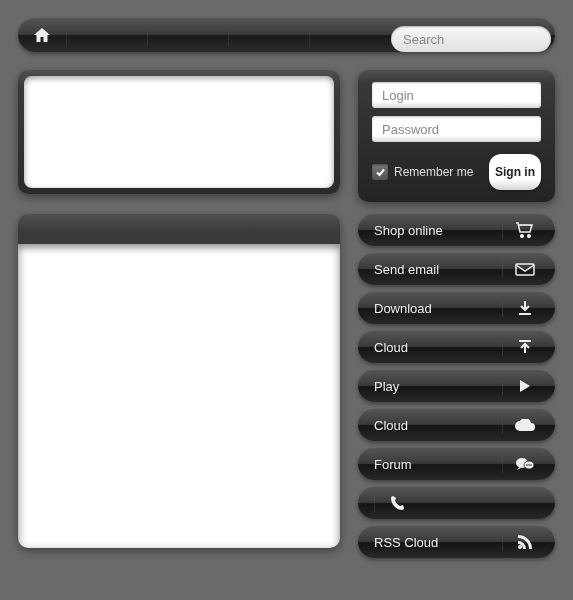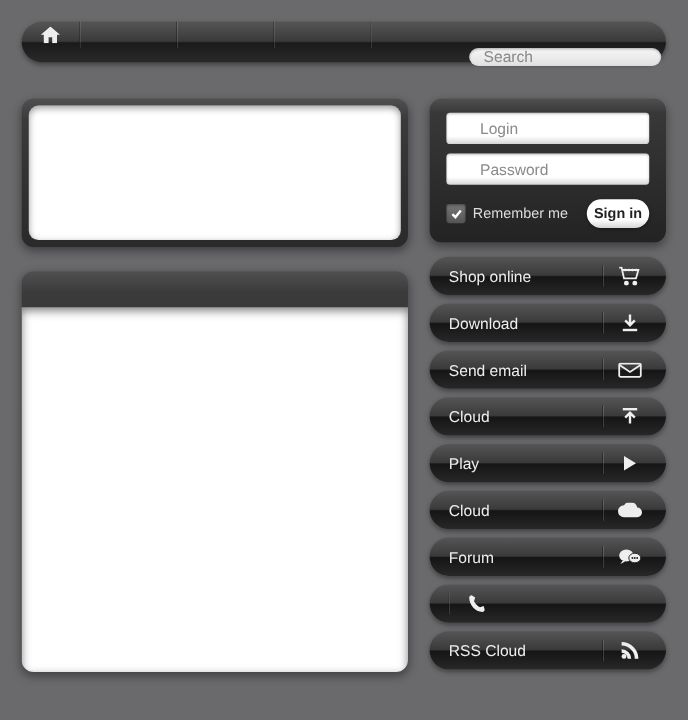--- a/index.html
+++ b/index.html
@@ -4,29 +4,28 @@
 <style>
   * { margin: 0; padding: 0; box-sizing: border-box; }
   body {
     background: #6a6a6d;
     font-family: 'Segoe UI', 'Myriad Pro', Arial, sans-serif;
     width: 573px;
     height: 600px;
     overflow: hidden;
   }
   .navbar {
-    margin: 18px 18px 12px 18px;
+    margin: 18px 18px 0 18px;
     height: 34px;
     background: linear-gradient(to bottom, #555 0%, #3a3a3a 48%, #1a1a1a 52%, #2a2a2a 100%);
     border-radius: 17px;
     display: flex;
-    align-items: flex-start;
+    align-items: flex-end;
     box-shadow: 0 2px 4px rgba(0,0,0,0.4);
     position: relative;
-    flex-direction: column;
   }
   .nav-left { display: flex; align-items: center; height: 100%; }
   .home-btn {
     width: 48px;
     height: 100%;
     display: flex;
     align-items: center;
     justify-content: center;
     cursor: pointer;
   }
@@ -92,21 +91,21 @@
     border-radius: 10px;
     padding: 12px 14px 12px 14px;
     box-shadow: 0 3px 8px rgba(0,0,0,0.4);
   }
   .text-field {
     width: 100%;
     height: 26px;
     border: none;
     border-radius: 3px;
     background: linear-gradient(to bottom, #fff 0%, #fff 75%, #d8d8d8 100%);
-    padding: 0 28px;
+    padding: 0 10px;
     font-size: 13px;
     color: #7a7a7a;
     font-family: inherit;
     outline: none;
     margin-bottom: 8px;
     box-shadow: inset 0 1px 2px rgba(0,0,0,0.25);
   }
   .text-field::placeholder { color: #8a8a8a; }
   .login-row {
     display: flex;
@@ -129,21 +128,21 @@
     border-radius: 2px;
     display: flex;
     align-items: center;
     justify-content: center;
     box-shadow: inset 0 1px 2px rgba(0,0,0,0.4);
   }
   .signin-btn {
     background: linear-gradient(to bottom, #fff 0%, #fff 70%, #d5d5d5 100%);
     border: none;
     border-radius: 12px;
-    height: 24px;
+    height: 36px;
     padding: 0 6px;
     font-weight: bold;
     font-size: 12px;
     color: #222;
     cursor: pointer;
     font-family: inherit;
     box-shadow: 0 1px 3px rgba(0,0,0,0.4);
   }
 
   .action-list { display: flex; flex-direction: column; gap: 7px; }
@@ -234,36 +233,36 @@
           <span class="action-icon">
             <svg width="20" height="16" viewBox="0 0 20 16" fill="none" stroke="#eee" stroke-width="1.5">
               <path d="M1 1h2l2 9h10l2-7H4"></path>
               <circle cx="7" cy="14" r="1.3" fill="#eee"></circle>
               <circle cx="14" cy="14" r="1.3" fill="#eee"></circle>
               <path d="M6 4v-2M9 4v-2M12 4v-2M15 4v-2" stroke-width="1"></path>
             </svg>
           </span>
         </div>
         <div class="action-btn">
+          <span class="action-label">Send email</span>
+          <span class="action-div"></span>
+          <span class="action-icon">
+            <svg width="20" height="13" viewBox="0 0 20 13" fill="#eee">
+              <rect x="1" y="1" width="18" height="11" rx="1" fill="none" stroke="#eee" stroke-width="1.5"></rect>
+              <path d="M1 2l9 6 9-6" fill="none" stroke="#eee" stroke-width="1.5"></path>
+            </svg>
+          </span>
+        </div>
+        <div class="action-btn">
           <span class="action-label">Download</span>
           <span class="action-div"></span>
           <span class="action-icon">
             <svg width="16" height="16" viewBox="0 0 16 16" fill="#eee">
               <path d="M8 1v8M4 6l4 4 4-4" fill="none" stroke="#eee" stroke-width="2"></path>
               <rect x="2" y="13" width="12" height="2"></rect>
-            </svg>
-          </span>
-        </div>
-        <div class="action-btn">
-          <span class="action-label">Send email</span>
-          <span class="action-div"></span>
-          <span class="action-icon">
-            <svg width="20" height="13" viewBox="0 0 20 13" fill="#eee">
-              <rect x="1" y="1" width="18" height="11" rx="1" fill="none" stroke="#eee" stroke-width="1.5"></rect>
-              <path d="M1 2l9 6 9-6" fill="none" stroke="#eee" stroke-width="1.5"></path>
             </svg>
           </span>
         </div>
         <div class="action-btn">
           <span class="action-label">Cloud</span>
           <span class="action-div"></span>
           <span class="action-icon">
             <svg width="16" height="16" viewBox="0 0 16 16" fill="#eee">
               <path d="M8 14V6M4 9l4-4 4 4" fill="none" stroke="#eee" stroke-width="2"></path>
               <rect x="2" y="1" width="12" height="2"></rect>

